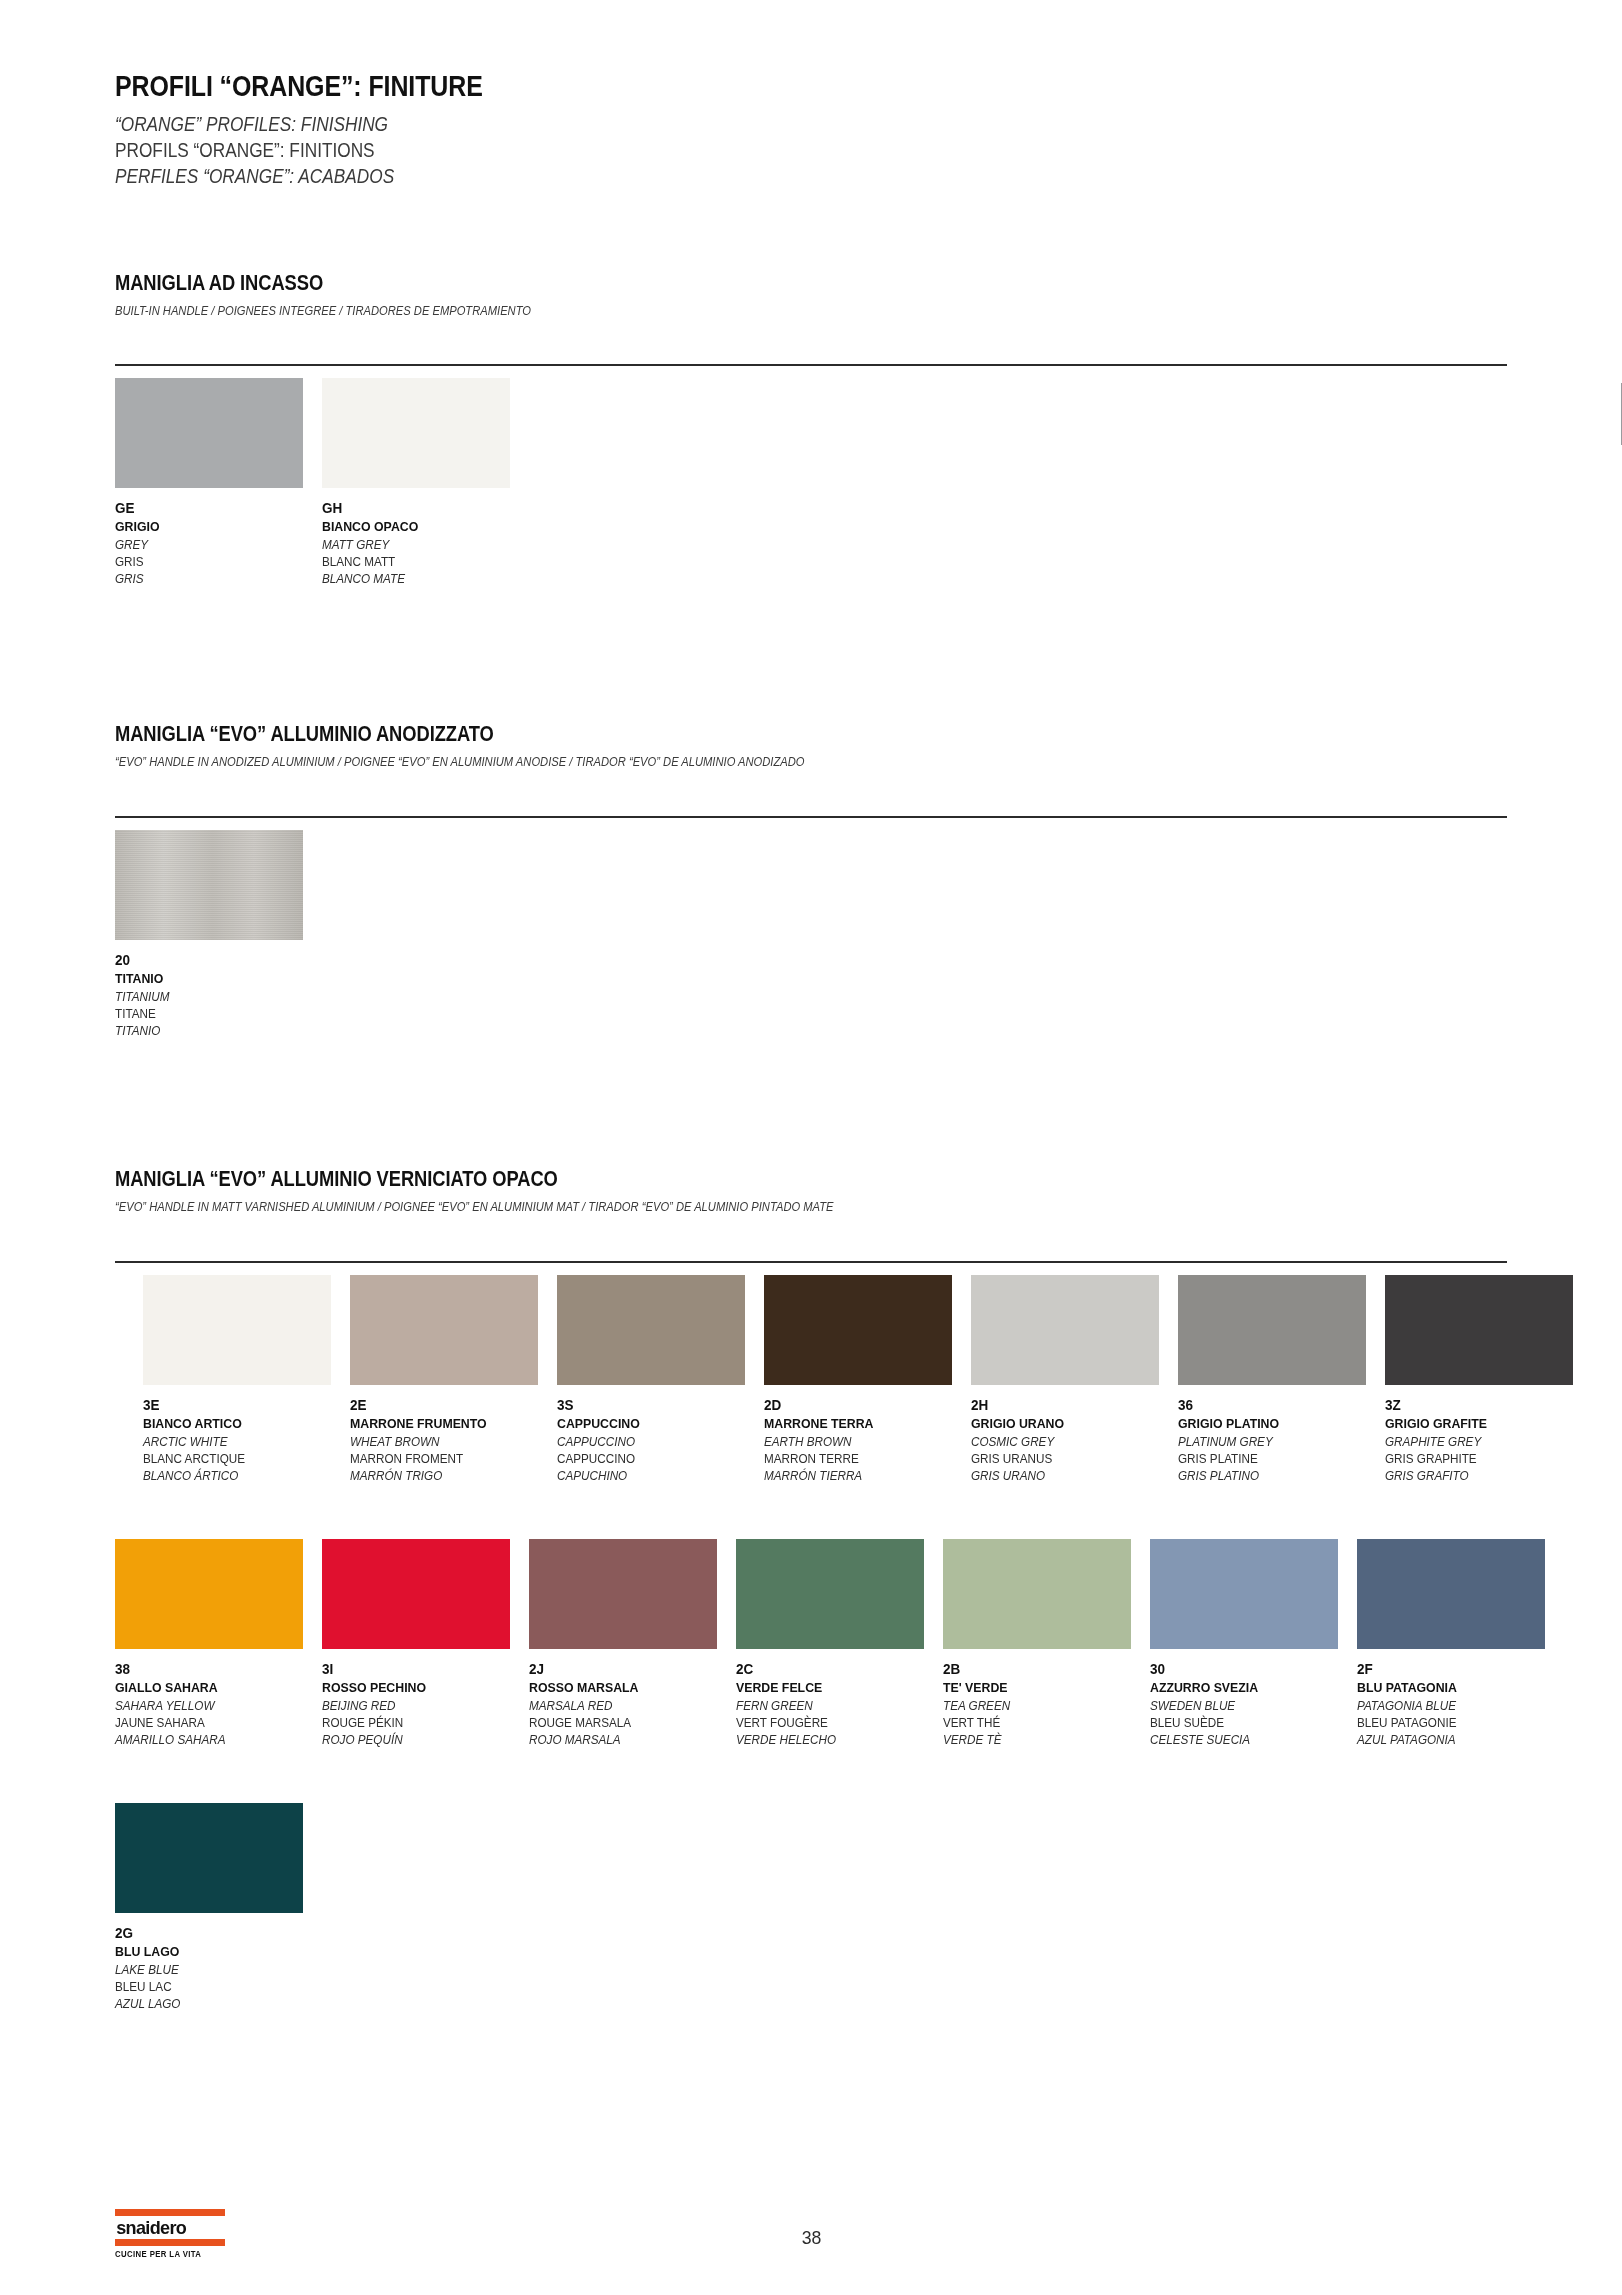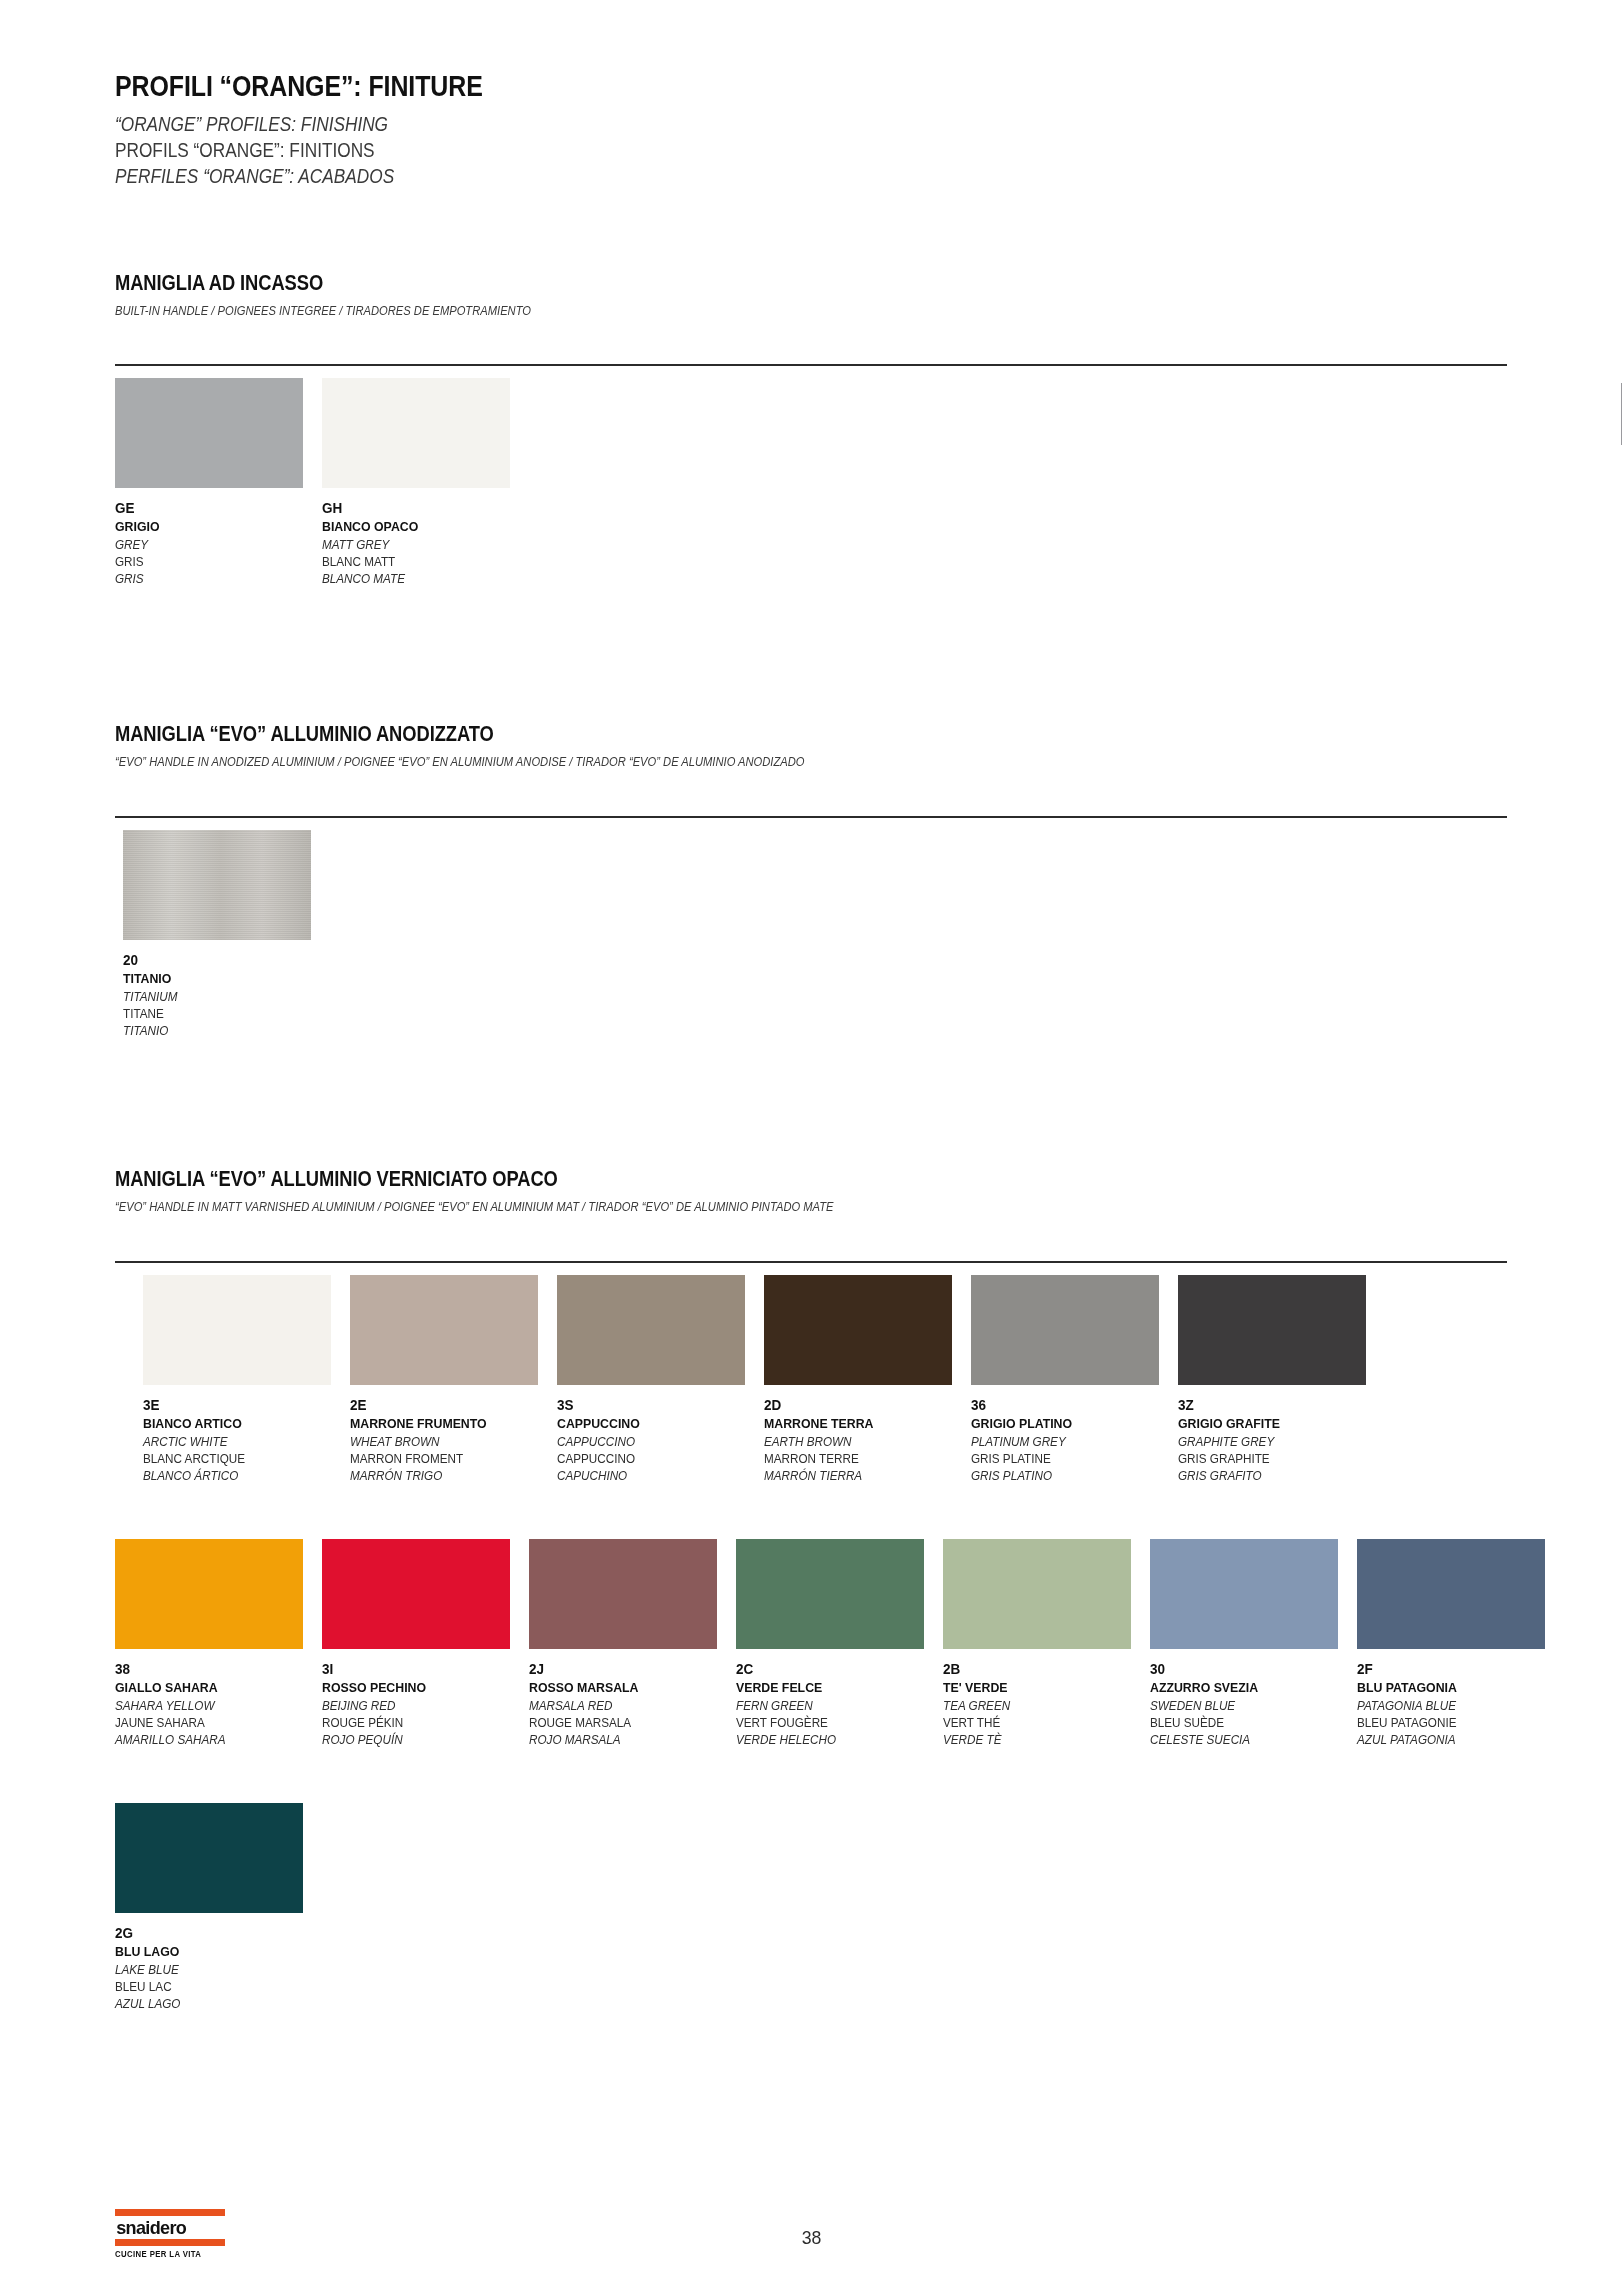--- a/index.html
+++ b/index.html
@@ -239,21 +239,21 @@
     </div>
   </div>
 
   <div class="section" style="top:721px;">
     <h2 class="section-title">MANIGLIA “EVO” ALLUMINIO ANODIZZATO</h2>
     <p class="section-sub">“EVO” HANDLE IN ANODIZED ALUMINIUM / POIGNEE “EVO” EN ALUMINIUM ANODISE / TIRADOR “EVO” DE ALUMINIO ANODIZADO</p>
   </div>
   <div class="section" style="top:816px;">
     <hr class="rule">
   </div>
-  <div class="section" style="top:830px;margin-left:8px;">
+  <div class="section" style="top:830px;">
     <div class="swatch-row">
 
       <div class="swatch-cell">
         <div class="swatch-chip chip-titanium"></div>
         <div class="swatch-code">20</div>
         <div class="swatch-name">TITANIO</div>
         <div class="swatch-tr it">TITANIUM</div>
         <div class="swatch-tr">TITANE</div>
         <div class="swatch-tr it">TITANIO</div>
       </div>
@@ -301,20 +301,28 @@
 
       <div class="swatch-cell">
         <div class="swatch-chip" style="background:#3d2b1c;"></div>
         <div class="swatch-code">2D</div>
         <div class="swatch-name">MARRONE TERRA</div>
         <div class="swatch-tr it">EARTH BROWN</div>
         <div class="swatch-tr">MARRON TERRE</div>
         <div class="swatch-tr it">MARRÓN TIERRA</div>
       </div>
 
+      <div class="swatch-cell">
+        <div class="swatch-chip" style="background:#cbcac6;"></div>
+        <div class="swatch-code">2H</div>
+        <div class="swatch-name">GRIGIO URANO</div>
+        <div class="swatch-tr it">COSMIC GREY</div>
+        <div class="swatch-tr">GRIS URANUS</div>
+        <div class="swatch-tr it">GRIS URANO</div>
+      </div>
 
       <div class="swatch-cell">
         <div class="swatch-chip" style="background:#8d8c89;"></div>
         <div class="swatch-code">36</div>
         <div class="swatch-name">GRIGIO PLATINO</div>
         <div class="swatch-tr it">PLATINUM GREY</div>
         <div class="swatch-tr">GRIS PLATINE</div>
         <div class="swatch-tr it">GRIS PLATINO</div>
       </div>
 

